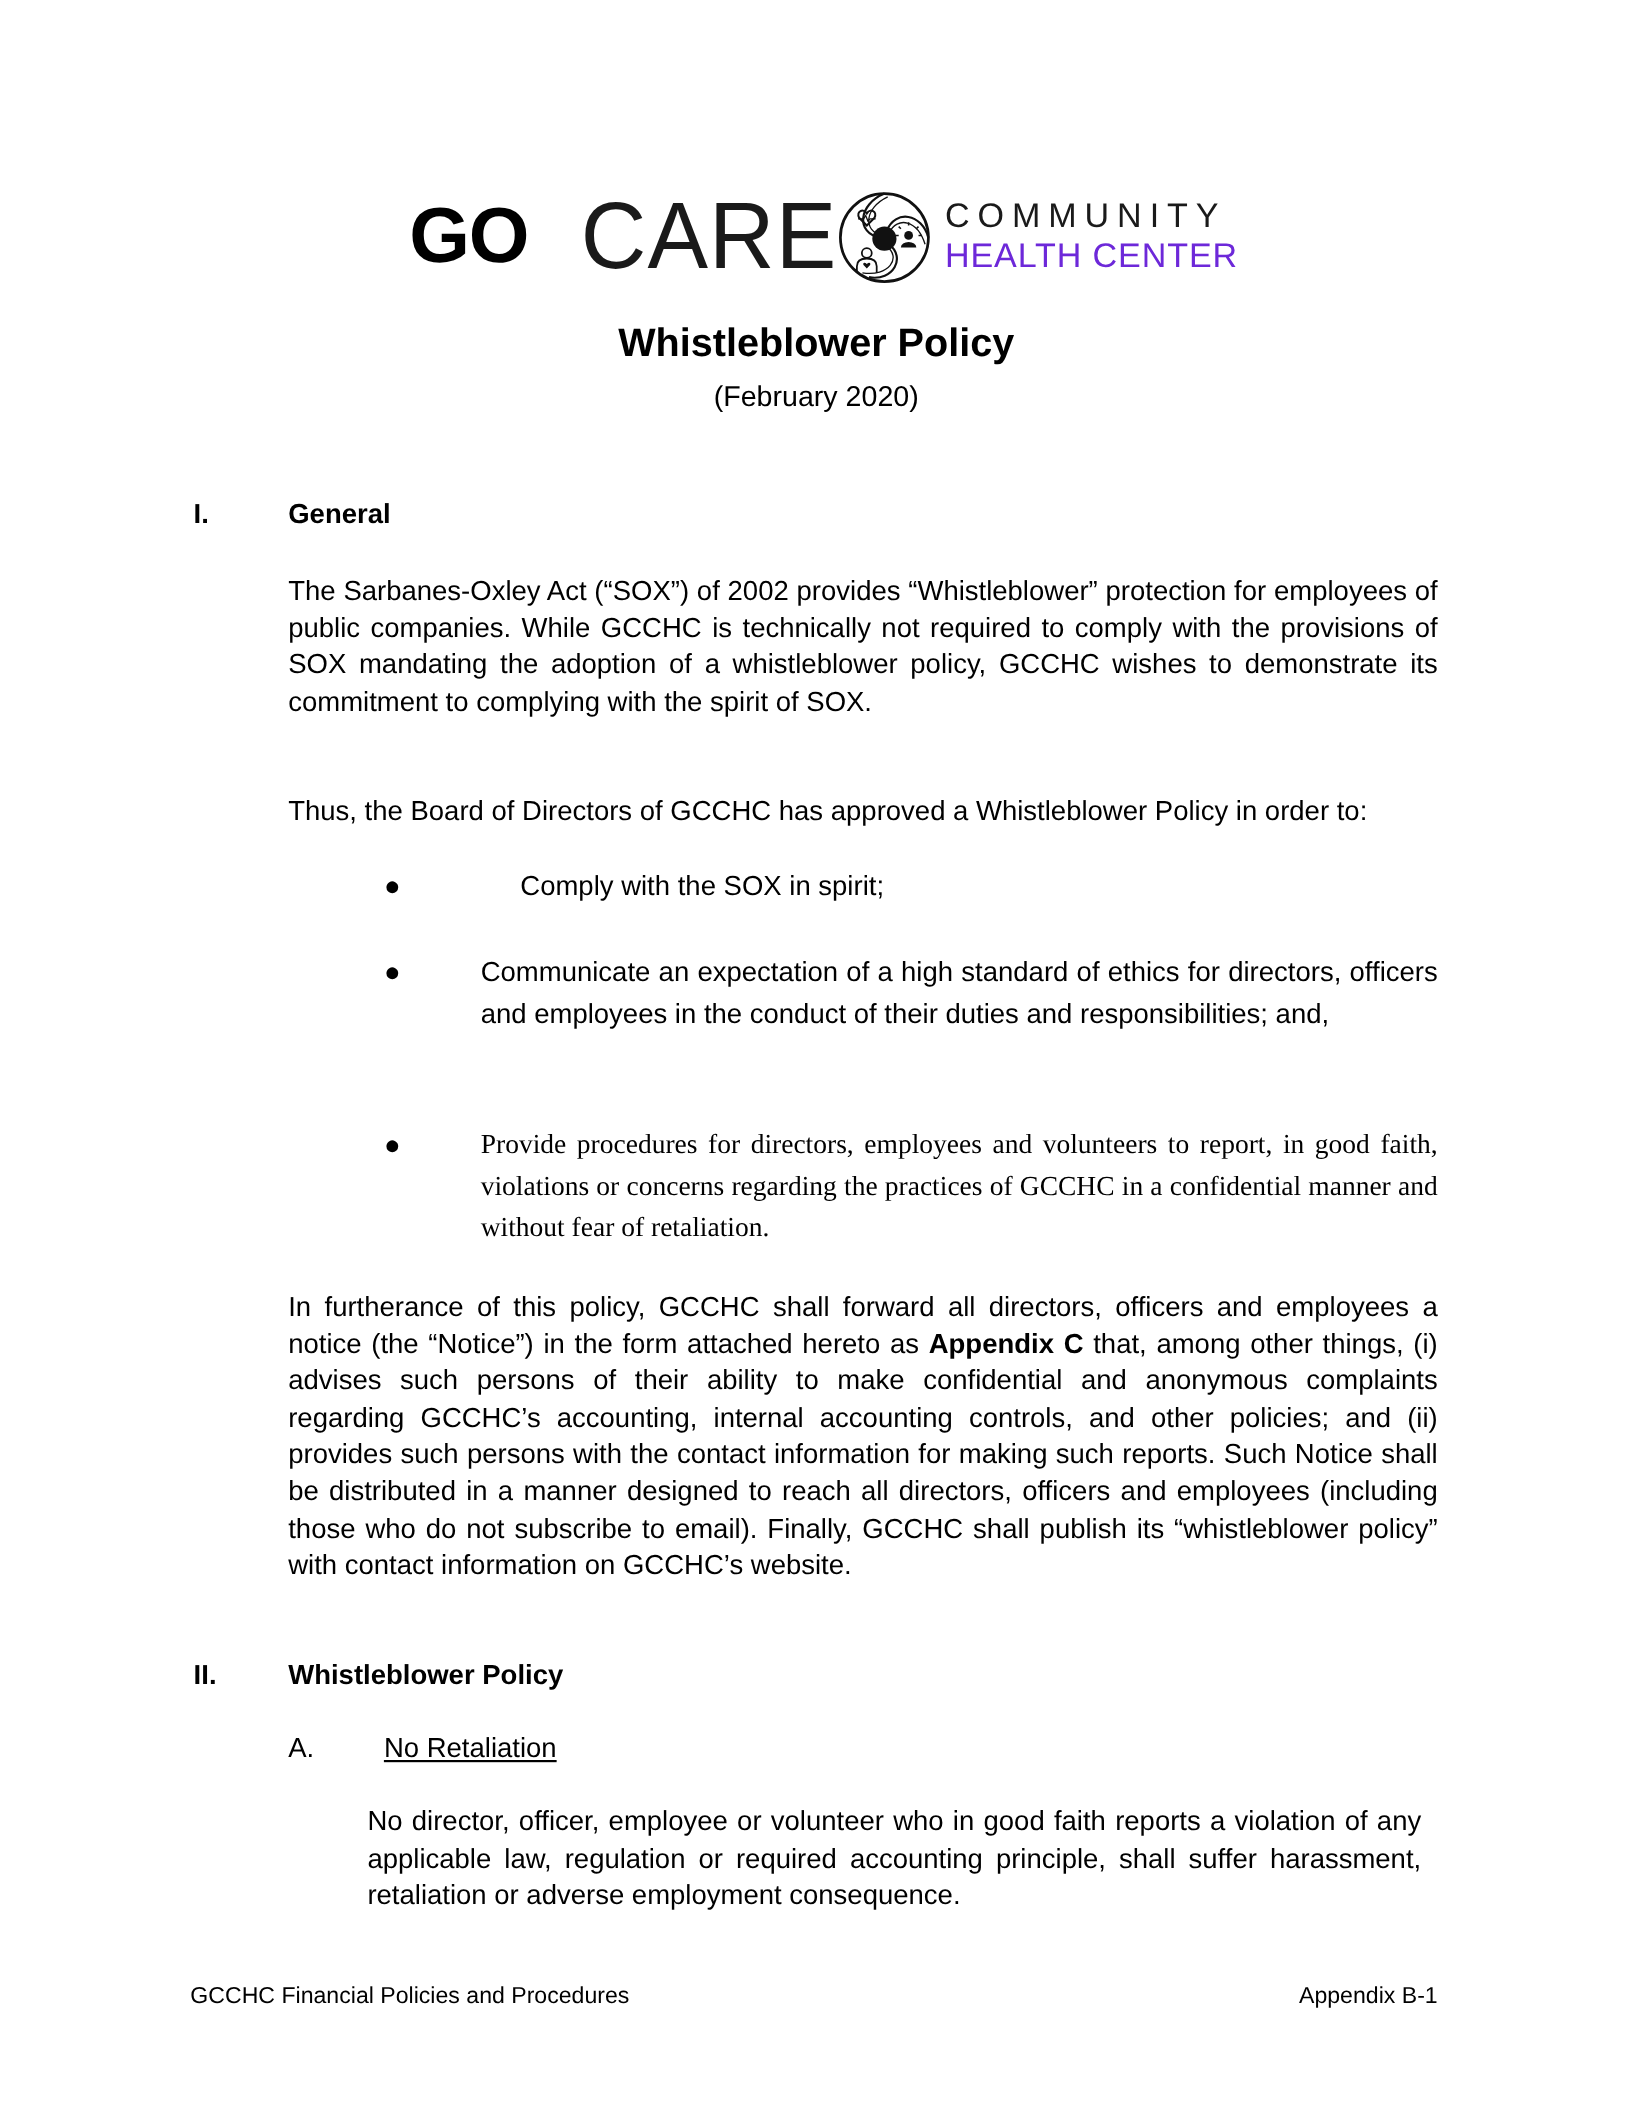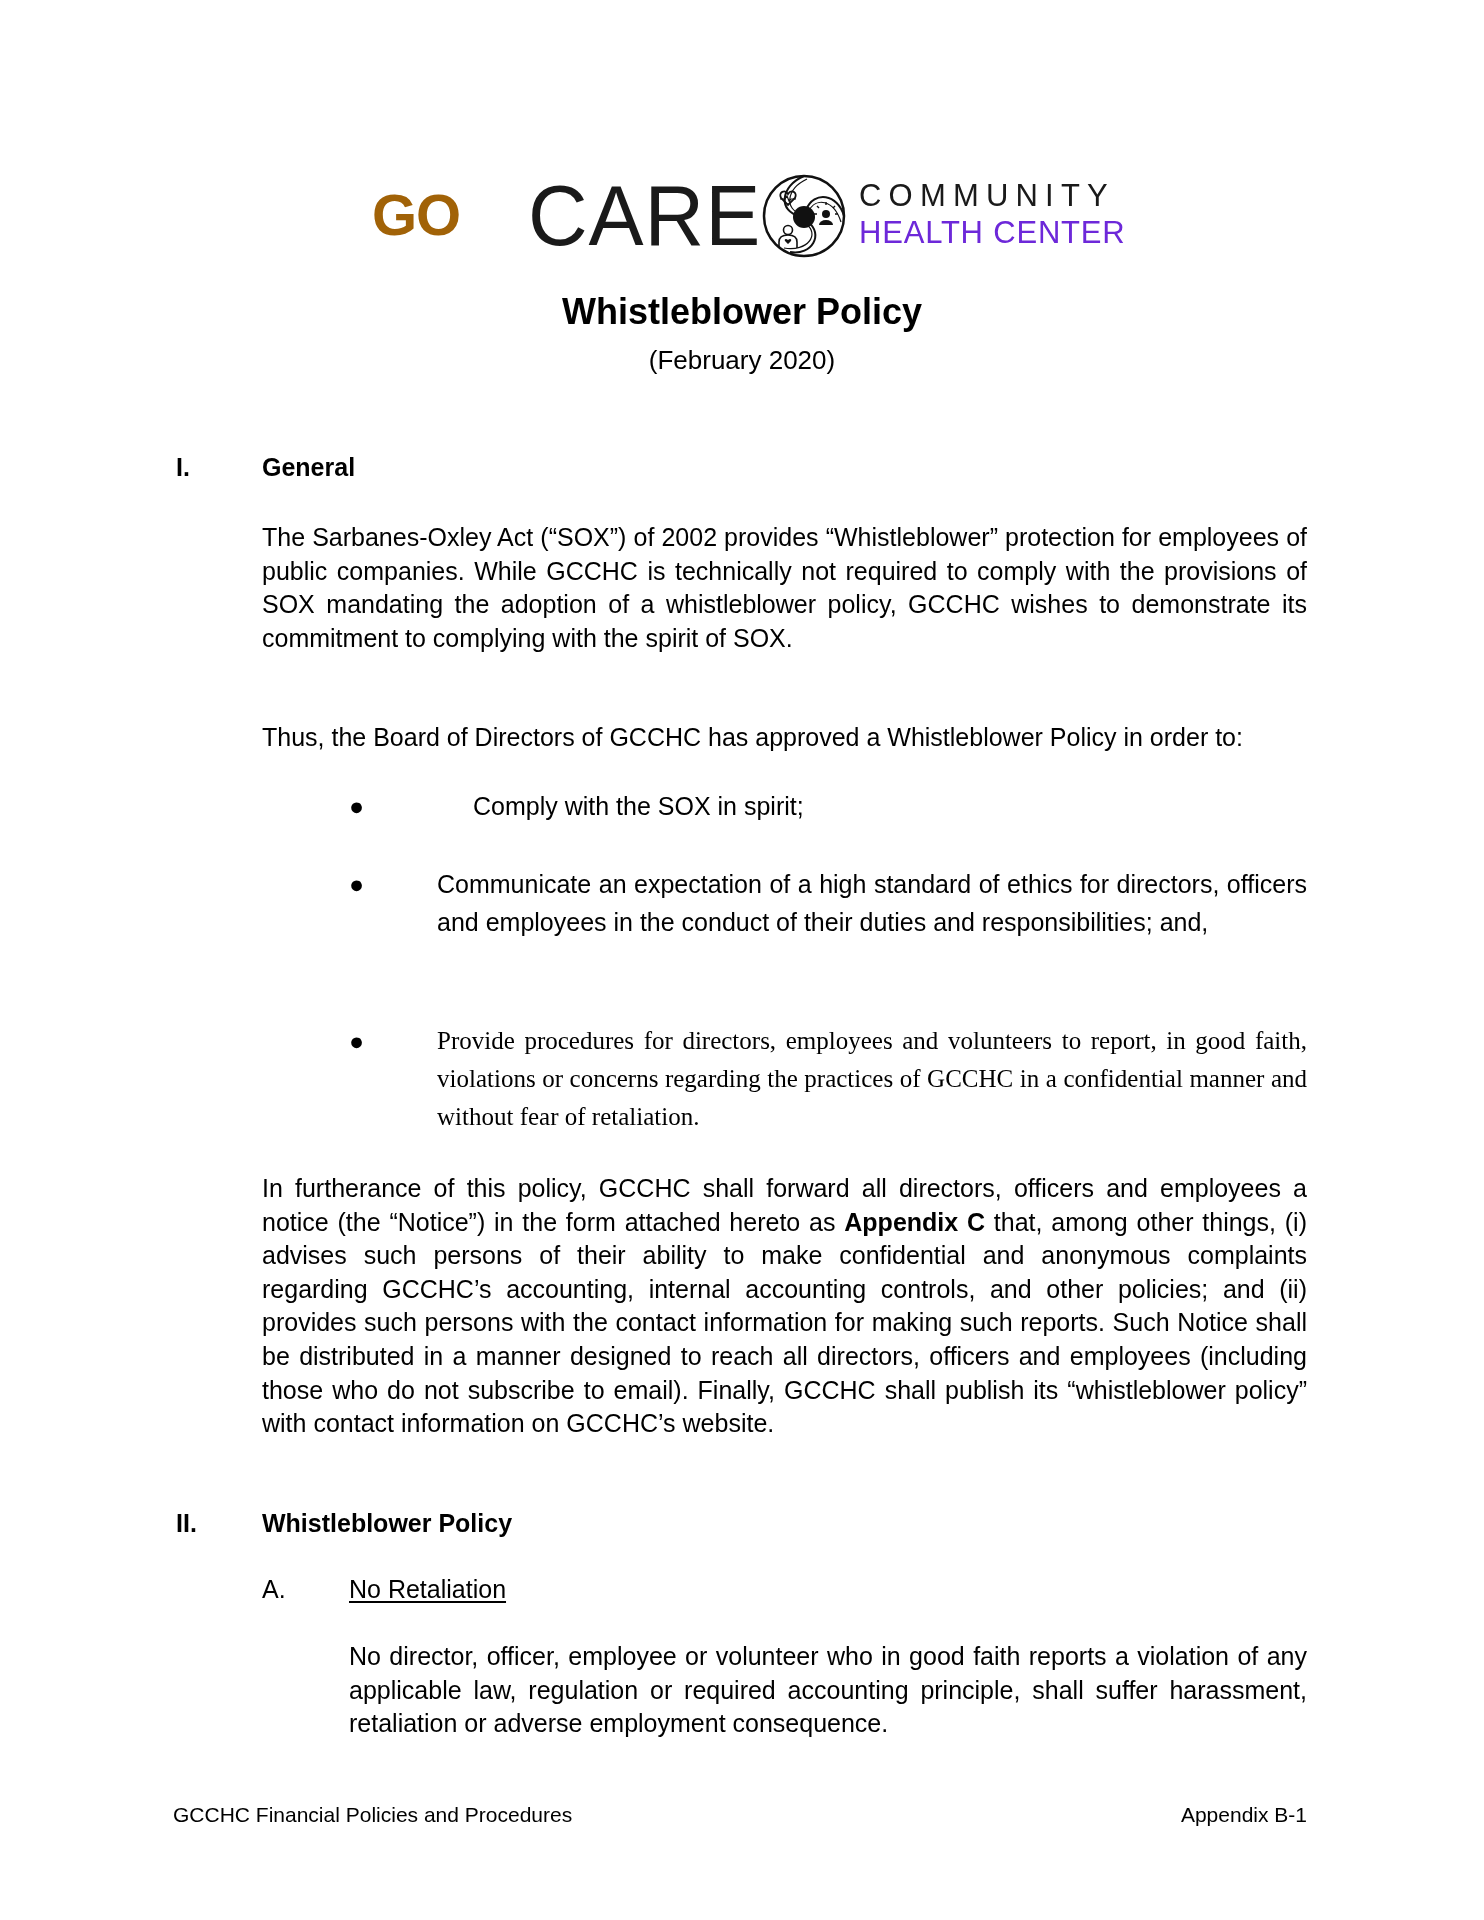--- a/index.html
+++ b/index.html
@@ -4,21 +4,21 @@
   <style>
     html, body { margin: 0; padding: 0; background: #ffffff; }
     body { width: 1484px; height: 1920px; position: relative; overflow: hidden;
            font-family: "Liberation Sans", sans-serif; color: #000; }
     .abs { position: absolute; }
     .body-text { font-size: 25px; line-height: 33.6px; text-align: justify; text-align-last: left; }
     .bold { font-weight: bold; }
 
     
     #logo { left: 370px; top: 170px; width: 750px; height: 95px; }
-    .logo-go { left: 372px; top: 172px; font-size: 58px; font-weight: bold; letter-spacing: -1px; line-height: 86px; color: #a16207; }
+    .logo-go { left: 372px; top: 172px; font-size: 71px; font-weight: bold; letter-spacing: -1px; line-height: 86px; color: #000000; }
     .logo-care { left: 528px; top: 172px; font-size: 86px; font-weight: normal; letter-spacing: 1px; line-height: 86px; color: #1a1a1a; transform: scaleX(0.96); transform-origin: left; }
     .logo-emblem { left: 760px; top: 172px; width: 88px; height: 88px; }
     .logo-line1 { left: 859px; top: 180px; font-size: 31px; line-height: 32px; letter-spacing: 7.2px; color: #1a1a1a; }
     .logo-line2 { left: 859px; top: 216px; font-size: 31px; line-height: 34px; letter-spacing: 0.8px; color: #6d28d9; }
 
     .doc-title { left: 0; width: 1484px; top: 292px; text-align: center; font-size: 36px; font-weight: bold; line-height: 40px; }
     .doc-date { left: 0; width: 1484px; top: 345px; text-align: center; font-size: 26px; line-height: 30px; }
 
     .sec-num { font-size: 25px; font-weight: bold; line-height: 30px; }
     .sec-title { font-size: 25px; font-weight: bold; line-height: 30px; }
@@ -80,16 +80,16 @@
 <div class="abs bullet-text" style="top:1022px;font-family:Liberation Serif, serif;">Provide procedures for directors, employees and volunteers to report, in good faith, violations or concerns regarding the practices of GCCHC in a confidential manner and without fear of retaliation.</div>
 
 <div class="abs para body-text" style="top:1172px;"><span>In furtherance of this policy, GCCHC shall forward all directors, officers and employees a notice (the “Notice”) in the form attached hereto as </span><span class="bold">Appendix C</span><span> that, among other things, (i) advises such persons of their ability to make confidential and anonymous complaints regarding GCCHC’s accounting, internal accounting controls, and other policies; and (ii) provides such persons with the contact information for making such reports.  Such Notice shall be distributed in a manner designed to reach all directors, officers and employees (including those who do not subscribe to email).  Finally, GCCHC shall publish its “whistleblower policy” with contact information on GCCHC’s website.</span></div>
 
 <div class="abs sec-num" style="left:176px; top:1508px;">II.</div>
 <div class="abs sec-title" style="left:262px; top:1508px;">Whistleblower Policy</div>
 
 <div class="abs sub-letter" style="left:262px; top:1574px;">A.</div>
 <div class="abs sub-title" style="left:349px; top:1574px;">No Retaliation</div>
 
-<div class="abs body-text" style="left:349px; width:958px; top:1640px;">No director, officer, employee or volunteer who in good faith reports a violation of any applicable law, regulation or required accounting principle, shall suffer harassment, retaliation or adverse employment consequence.</div>
+<div class="abs body-text" style="left:334px; width:958px; top:1640px;">No director, officer, employee or volunteer who in good faith reports a violation of any applicable law, regulation or required accounting principle, shall suffer harassment, retaliation or adverse employment consequence.</div>
 
 <div class="abs footer" style="left:173px; top:1802px;">GCCHC Financial Policies and Procedures</div>
 <div class="abs footer" style="right:177px; top:1802px;">Appendix B-1</div>
 
 </body></html>

